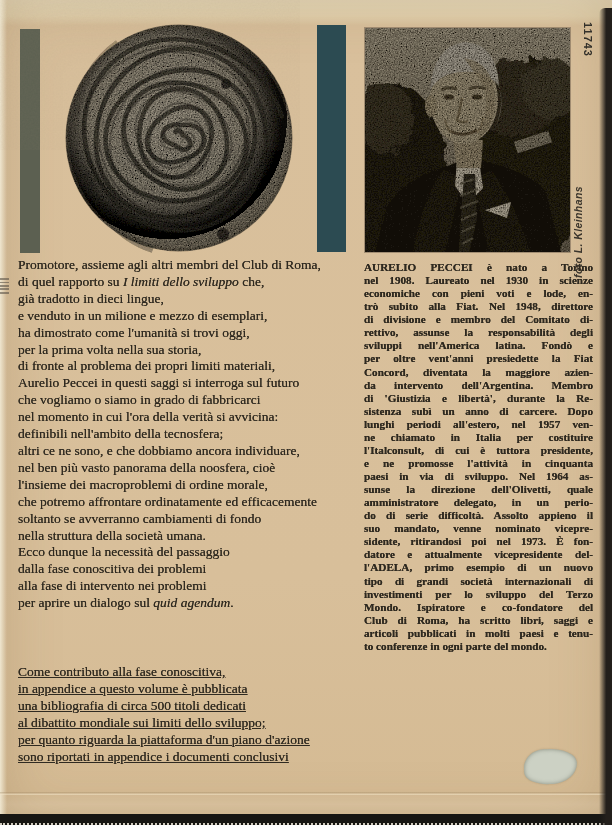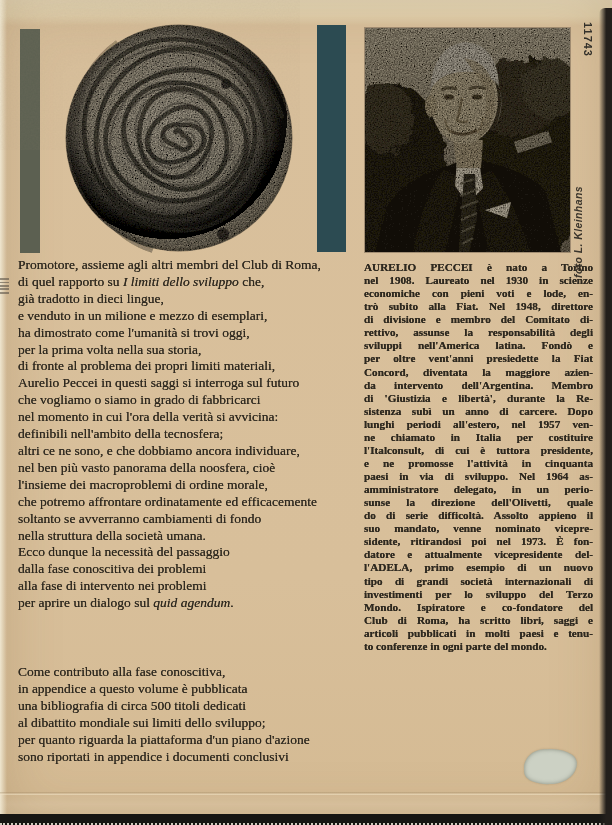--- a/index.html
+++ b/index.html
@@ -24,21 +24,21 @@
     box-shadow:0 0 0 1px rgba(60,50,40,.35);}
   .catalog{position:absolute;left:582px;top:22px;writing-mode:vertical-rl;
     font-family:"Liberation Sans",sans-serif;font-weight:700;font-size:11px;
     letter-spacing:1px;color:#33302a;}
   .credit{position:absolute;left:572px;top:146px;height:132px;writing-mode:vertical-rl;
     transform:rotate(180deg);font-family:"Liberation Sans",sans-serif;font-style:italic;
     font-weight:700;font-size:10.5px;letter-spacing:.4px;color:#3a352c;white-space:nowrap;}
   .intro{position:absolute;left:18px;top:257px;width:352px;
     font-size:13.5px;line-height:16.9px;}
   .appendix{position:absolute;left:18px;top:663px;width:352px;
-    font-size:13.5px;line-height:17px;}
+    font-size:13.5px;line-height:17px;text-decoration:underline;}
   .intro .line,.appendix .line{white-space:nowrap;
     text-shadow:0 0 .4px rgba(43,37,26,.9);}
   .it{font-style:italic;}
   .bio{position:absolute;left:364px;top:261px;width:229px;
     font-size:11.2px;line-height:13.07px;font-weight:700;color:#2e2920;
     text-shadow:0 0 .3px rgba(40,34,24,.9);}
   .bio .line{text-align:justify;text-align-last:justify;}
   .bio .line.last{text-align-last:left;}
   .stamp{position:absolute;left:524px;top:749px;width:53px;height:35px;
     background:#ccd1c4;transform:rotate(-3deg);
@@ -205,22 +205,22 @@
       <div class="line">per oltre vent'anni presiedette la Fiat</div>
       <div class="line">Concord, diventata la maggiore azien-</div>
       <div class="line">da intervento dell'Argentina. Membro</div>
       <div class="line">di 'Giustizia e libertà', durante la Re-</div>
       <div class="line">sistenza subì un anno di carcere. Dopo</div>
       <div class="line">lunghi periodi all'estero, nel 1957 ven-</div>
       <div class="line">ne chiamato in Italia per costituire</div>
       <div class="line">l'Italconsult, di cui è tuttora presidente,</div>
       <div class="line">e ne promosse l'attività in cinquanta</div>
       <div class="line">paesi in via di sviluppo. Nel 1964 as-</div>
+      <div class="line">sunse la direzione dell'Olivetti, quale</div>
       <div class="line">amministratore delegato, in un perio-</div>
-      <div class="line">sunse la direzione dell'Olivetti, quale</div>
       <div class="line">do di serie difficoltà. Assolto appieno il</div>
       <div class="line">suo mandato, venne nominato vicepre-</div>
       <div class="line">sidente, ritirandosi poi nel 1973. È fon-</div>
       <div class="line">datore e attualmente vicepresidente del-</div>
       <div class="line">l'ADELA, primo esempio di un nuovo</div>
       <div class="line">tipo di grandi società internazionali di</div>
       <div class="line">investimenti per lo sviluppo del Terzo</div>
       <div class="line">Mondo. Ispiratore e co-fondatore del</div>
       <div class="line">Club di Roma, ha scritto libri, saggi e</div>
       <div class="line">articoli pubblicati in molti paesi e tenu-</div>

